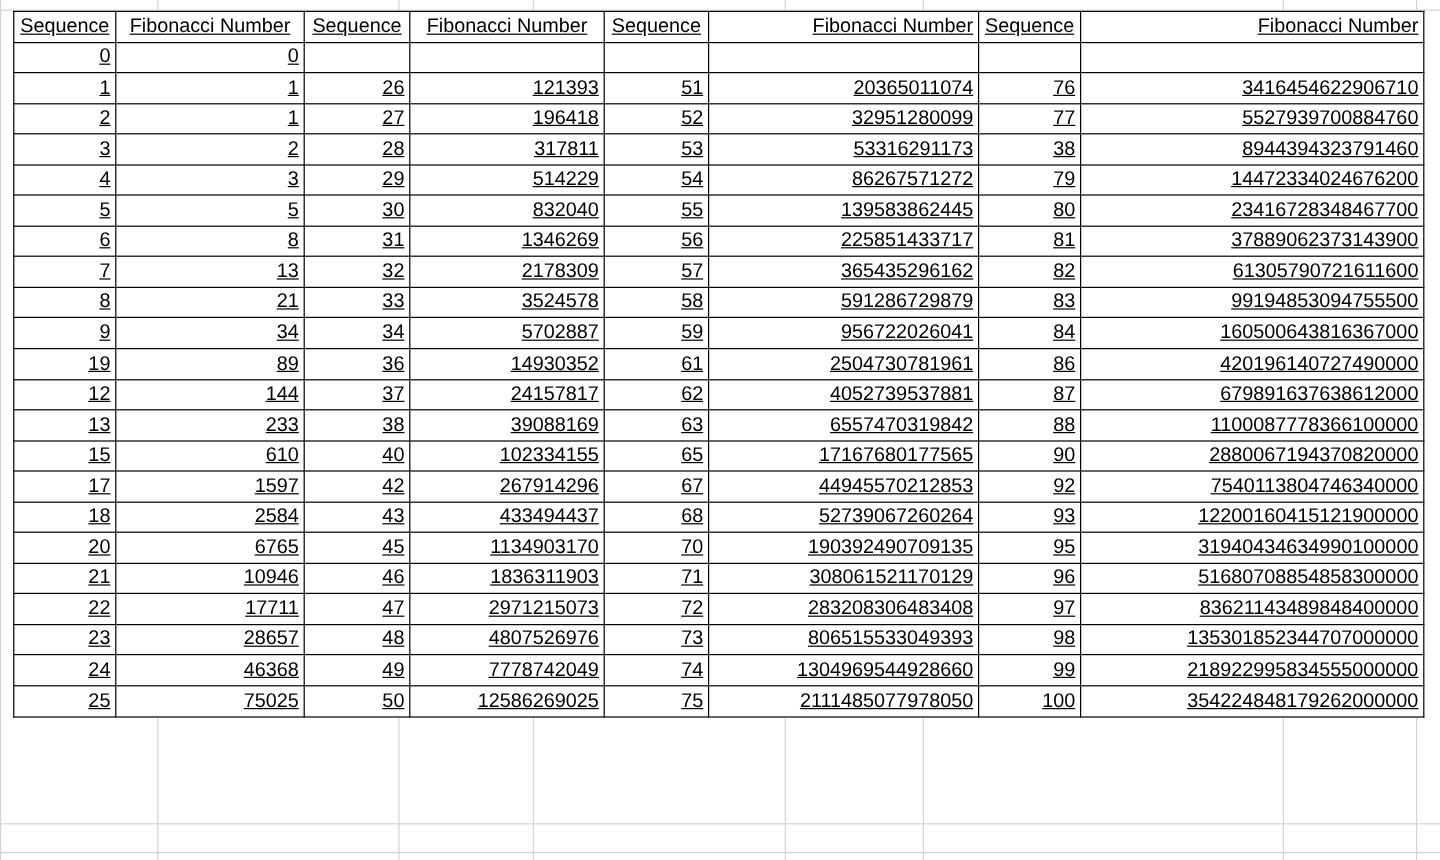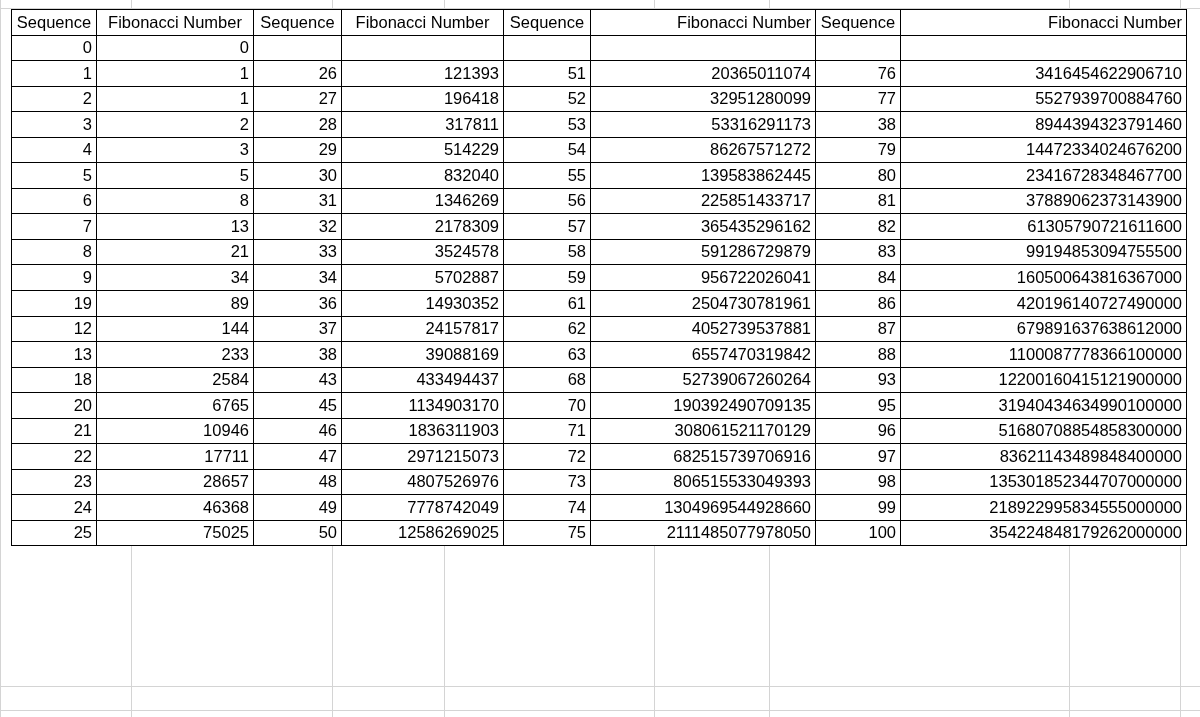--- a/index.html
+++ b/index.html
@@ -43,20 +43,21 @@
     top: 9px;
     left: 11px;
     width: 1175px;
   }
 
   table.fib {
     border-collapse: collapse;
     table-layout: fixed;
     width: 1175px;
     background: #ffffff;
+    text-decoration: underline;
   }
 
   table.fib td, table.fib th {
     border: 1.6px solid #000000;
     font-size: 16.5px;
     line-height: 1;
     height: 23.55px;
     padding: 0 4px 1px 4px;
     color: #000000;
     font-weight: normal;
@@ -253,20 +254,40 @@
           <td>13</td>
           <td>233</td>
           <td>38</td>
           <td>39088169</td>
           <td>63</td>
           <td>6557470319842</td>
           <td>88</td>
           <td>1100087778366100000</td>
         </tr>
         <tr>
+          <td>15</td>
+          <td>610</td>
+          <td>40</td>
+          <td>102334155</td>
+          <td>65</td>
+          <td>17167680177565</td>
+          <td>90</td>
+          <td>2880067194370820000</td>
+        </tr>
+        <tr>
+          <td>17</td>
+          <td>1597</td>
+          <td>42</td>
+          <td>267914296</td>
+          <td>67</td>
+          <td>44945570212853</td>
+          <td>92</td>
+          <td>7540113804746340000</td>
+        </tr>
+        <tr>
           <td>18</td>
           <td>2584</td>
           <td>43</td>
           <td>433494437</td>
           <td>68</td>
           <td>52739067260264</td>
           <td>93</td>
           <td>12200160415121900000</td>
         </tr>
         <tr>
@@ -288,21 +309,21 @@
           <td>308061521170129</td>
           <td>96</td>
           <td>51680708854858300000</td>
         </tr>
         <tr>
           <td>22</td>
           <td>17711</td>
           <td>47</td>
           <td>2971215073</td>
           <td>72</td>
-          <td>682515739706916</td>
+          <td>283208306483408</td>
           <td>97</td>
           <td>83621143489848400000</td>
         </tr>
         <tr>
           <td>23</td>
           <td>28657</td>
           <td>48</td>
           <td>4807526976</td>
           <td>73</td>
           <td>806515533049393</td>

